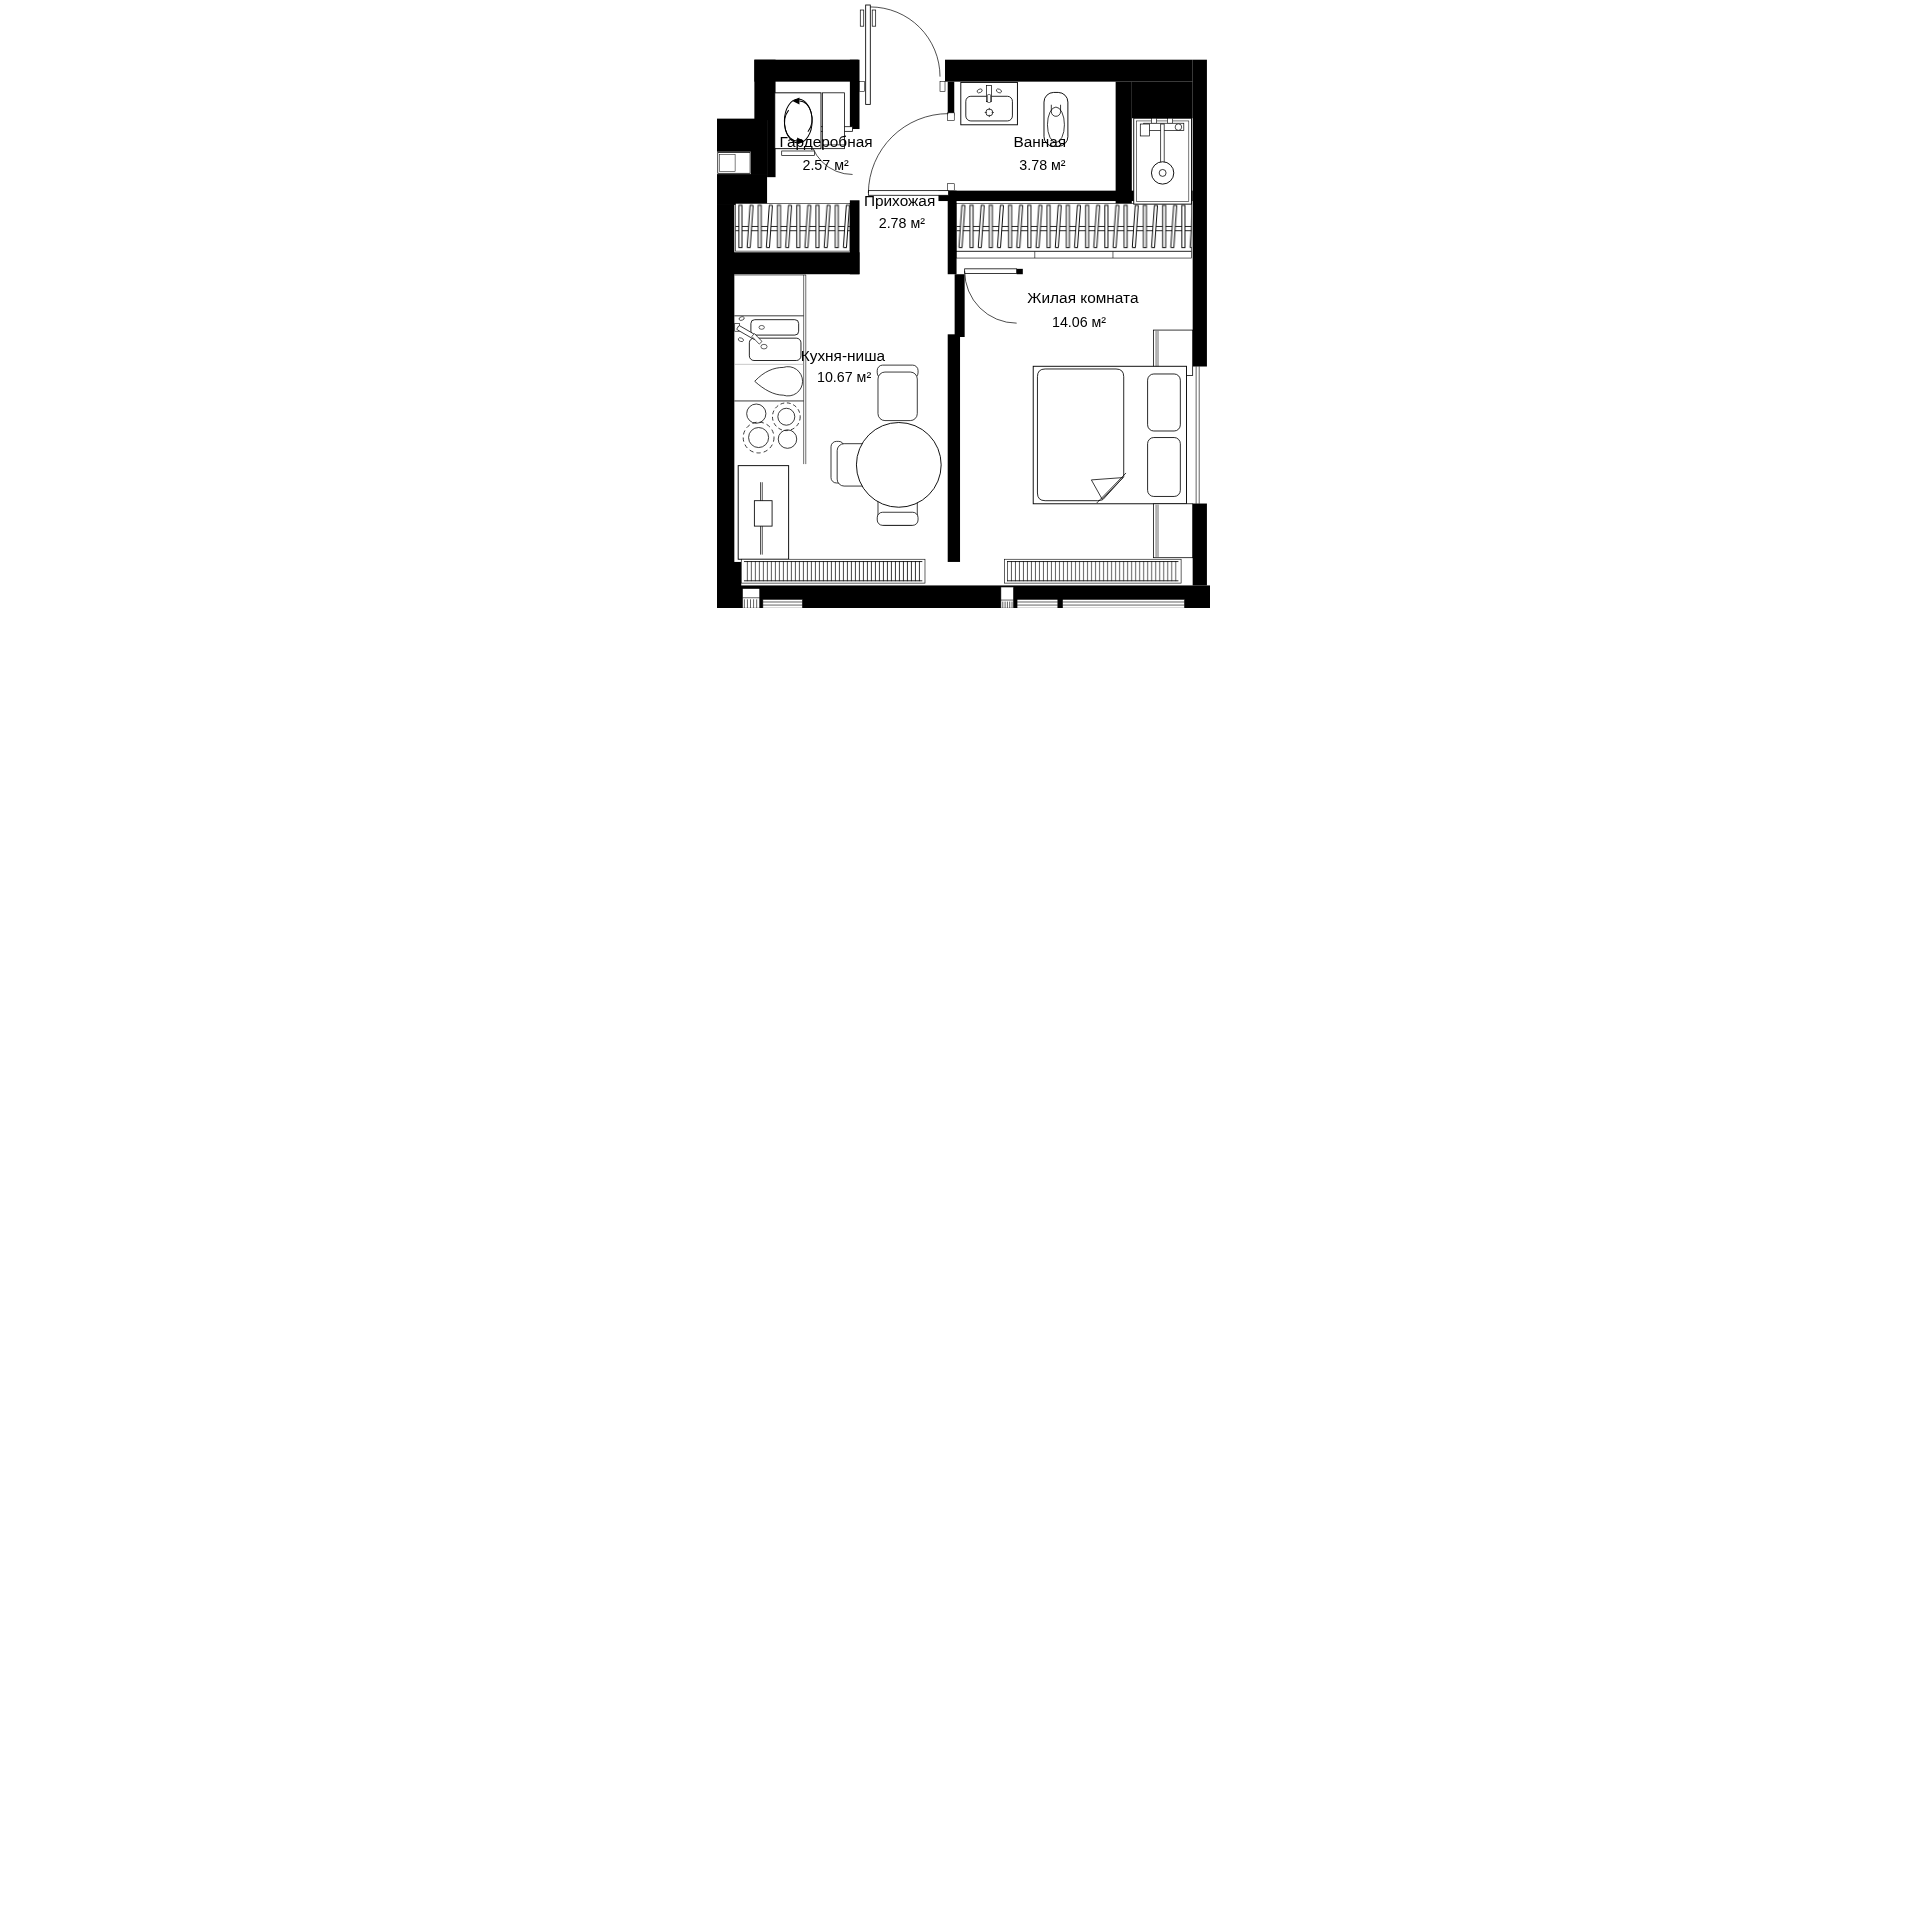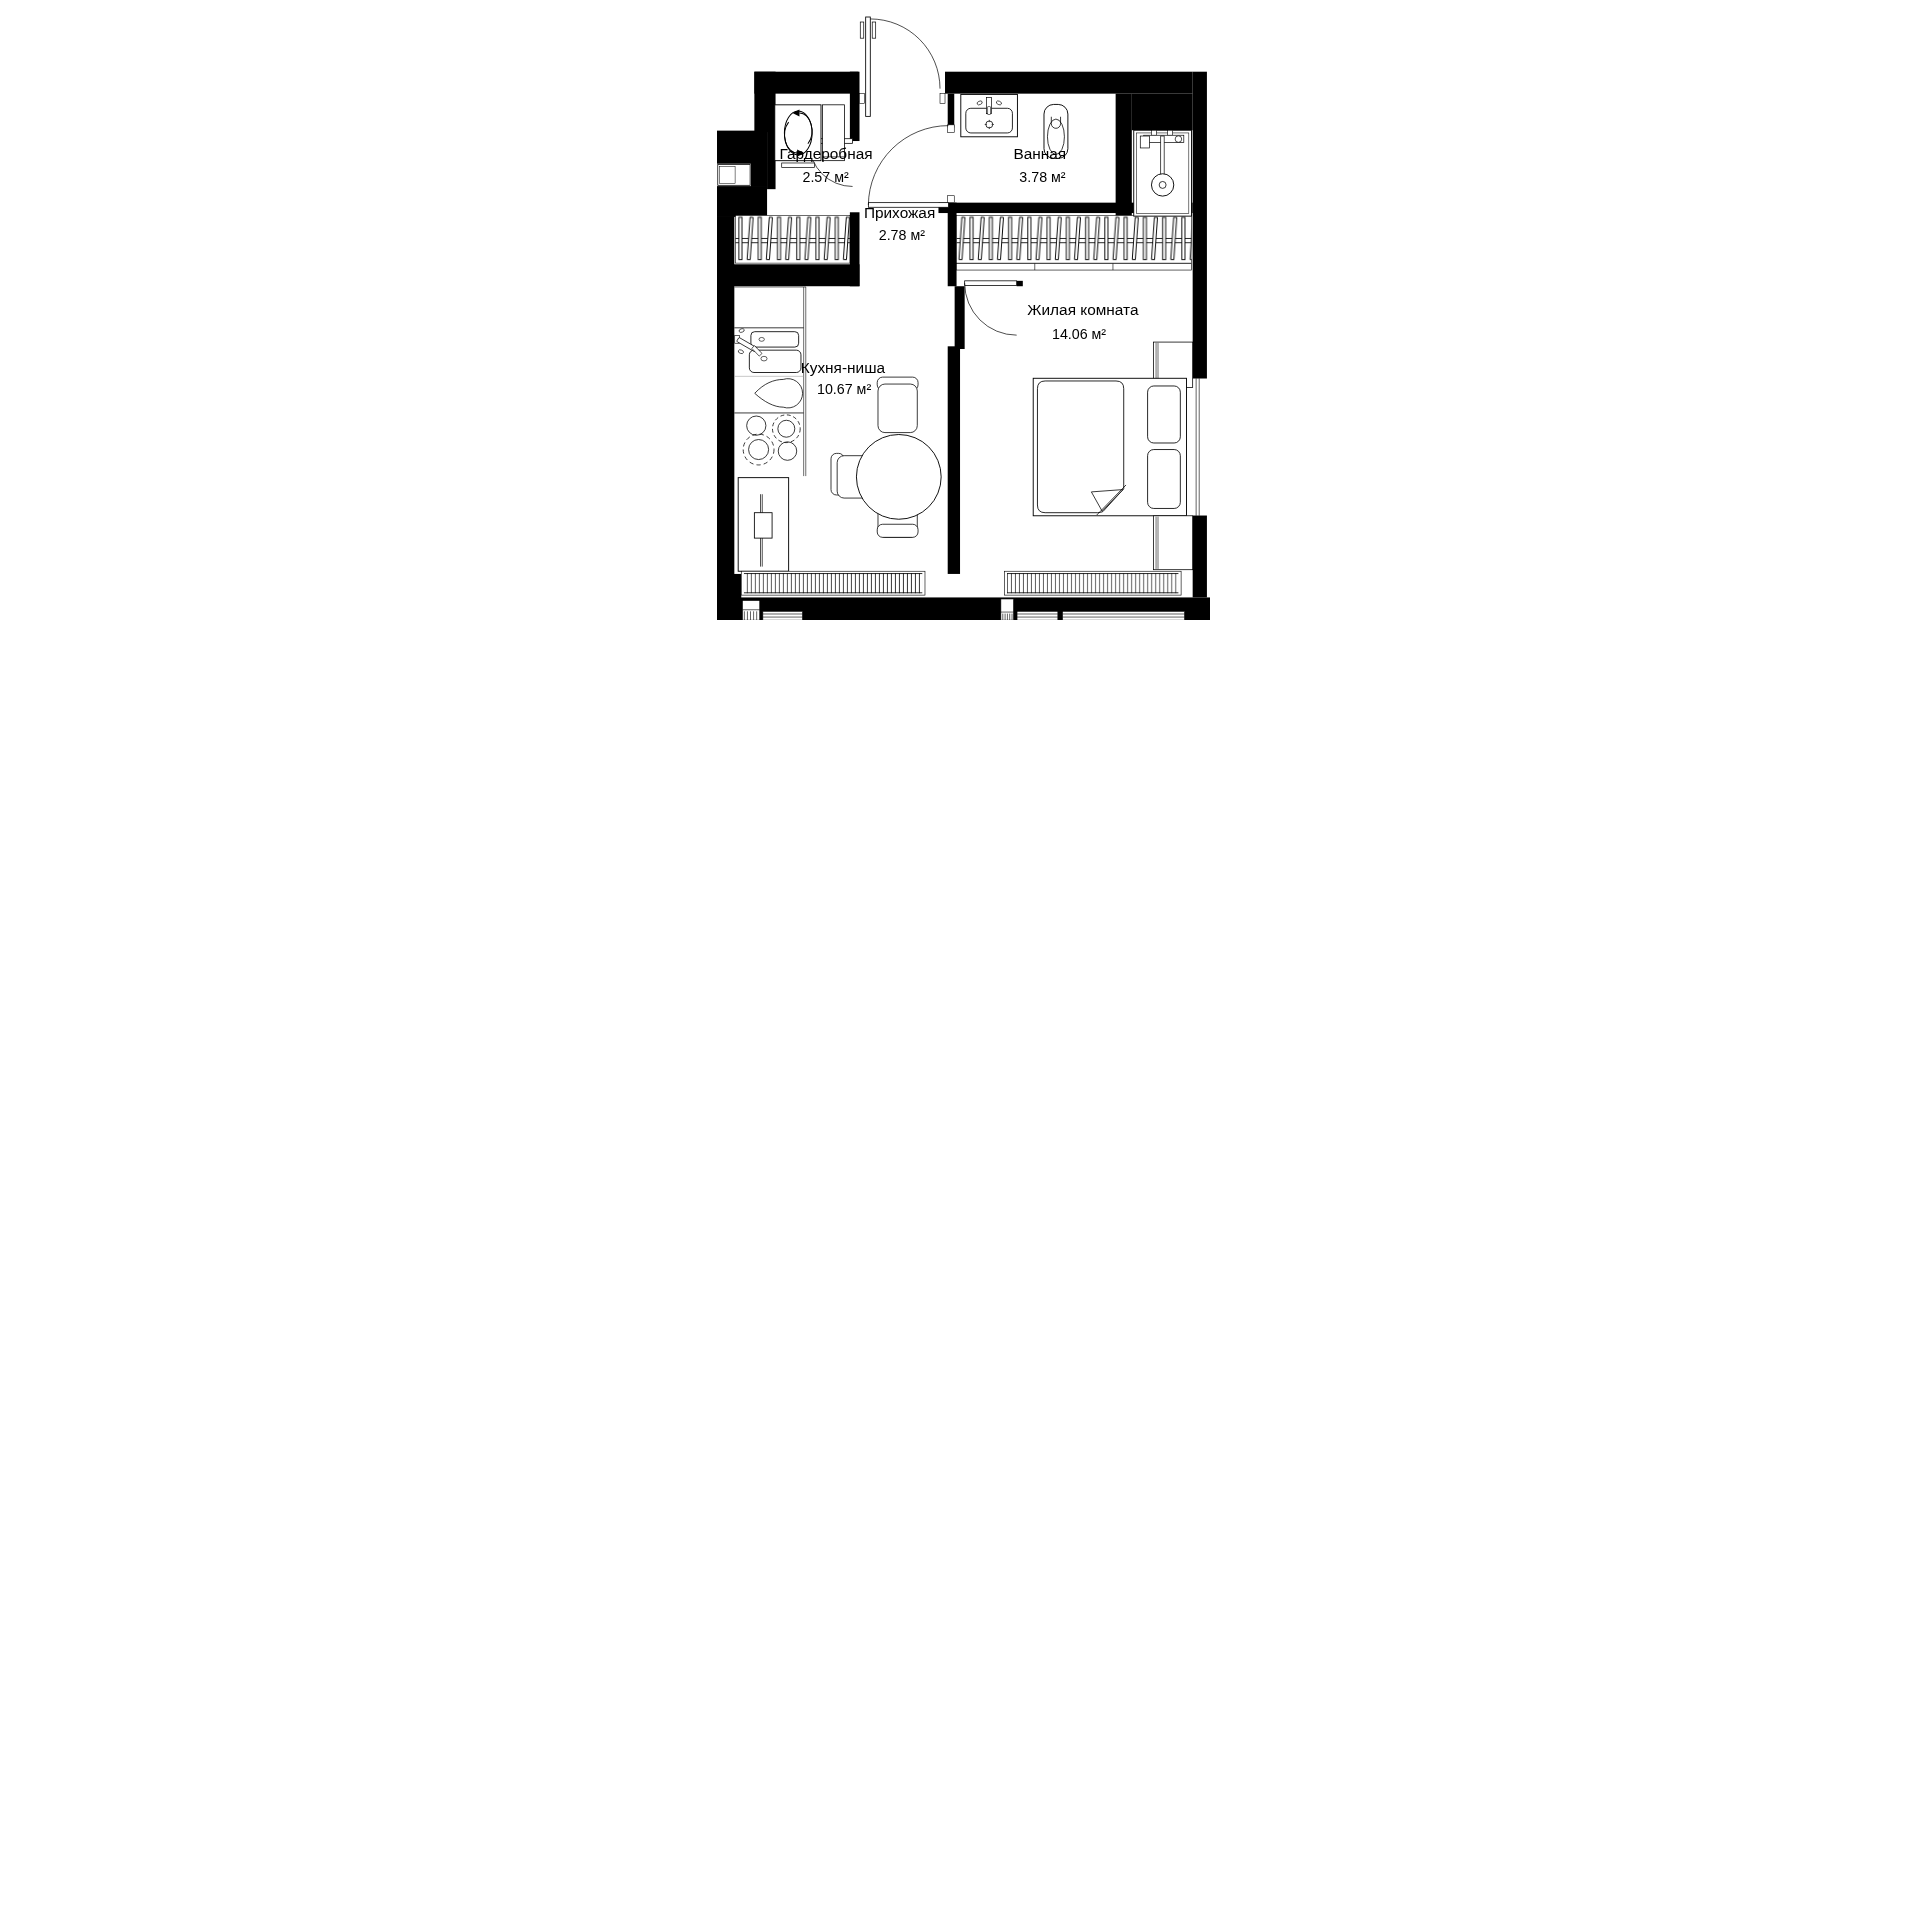--- a/index.html
+++ b/index.html
@@ -1,16 +1,16 @@
 <!DOCTYPE html>
 <html style="font-size:6.2px"><head>
 <meta charset="utf-8">
 <style>
   html,body{margin:0;padding:0;background:#fff;}
-  .plan-wrap{max-width:493px;margin:12px auto;background:#84cc16;}
+  .plan-wrap{max-width:493px;margin:0 auto;background:#84cc16;}
   svg{display:block;width:100%;height:auto;background:#fff;}
   text{font-family:"Liberation Sans","DejaVu Sans",sans-serif;fill:#000;}
   .room-name{font-size:40px;}
   .room-area{font-size:37px;}
 </style>
 </head>
 <body>
 
 <div class="plan-wrap">
 <svg viewBox="0 0 1280 1579" xmlns="http://www.w3.org/2000/svg">

